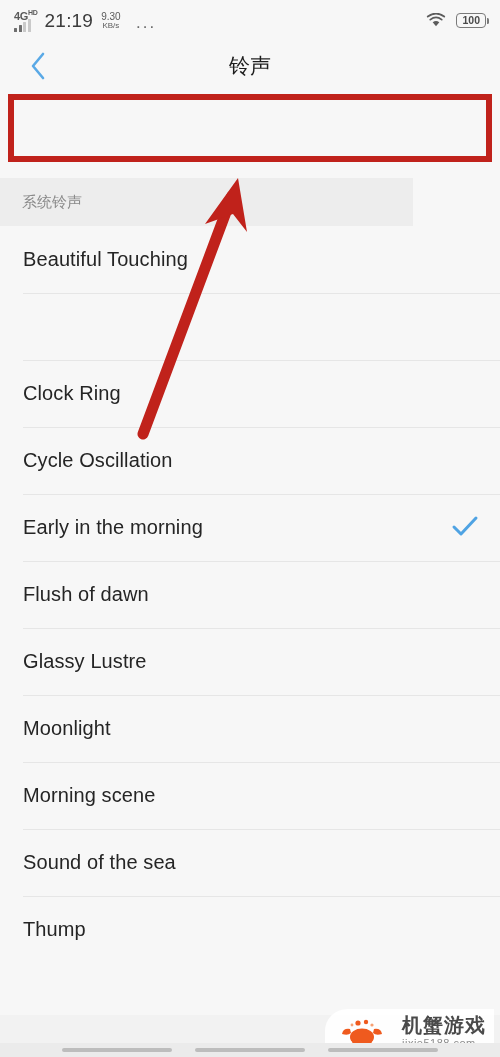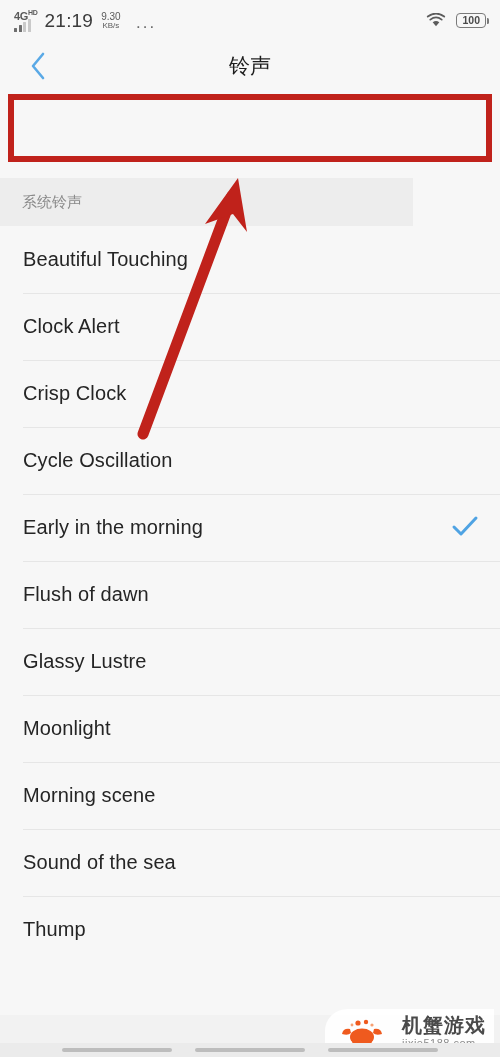--- a/index.html
+++ b/index.html
@@ -227,25 +227,24 @@
   <div class="section-head">
     <span>系统铃声</span>
   </div>
 
   <div class="list" id="ringtone-list">
       <div class="row">
         <span class="row-label">Beautiful Touching</span>
       </div>
       <div class="row">
         <div class="sep"></div>
-        <span class="row-label">Clock Alert</span>
-      </div>
-      <div class="row">
-        <div class="sep"></div>
-        <span class="row-label">Crisp Clock</span>
+      </div>
+      <div class="row">
+        <div class="sep"></div>
+        <span class="row-label">Clock Ring</span>
       </div>
       <div class="row">
         <div class="sep"></div>
         <span class="row-label">Cycle Oscillation</span>
       </div>
       <div class="row">
         <div class="sep"></div>
         <span class="row-label">Early in the morning</span>
         <span class="check"><svg width="28" height="24" viewBox="0 0 28 24">
             <path d="M3 13 L10 20 L25 4" stroke="#4fa3e3" stroke-width="3" fill="none" stroke-linecap="round" stroke-linejoin="round"></path>

